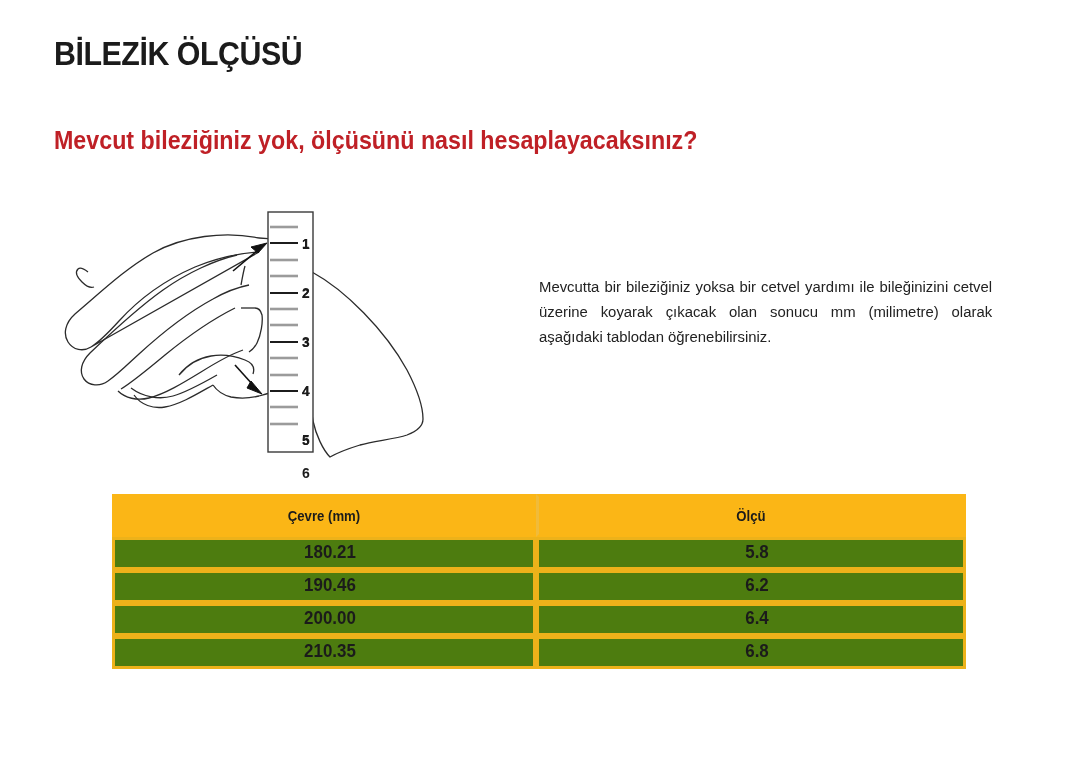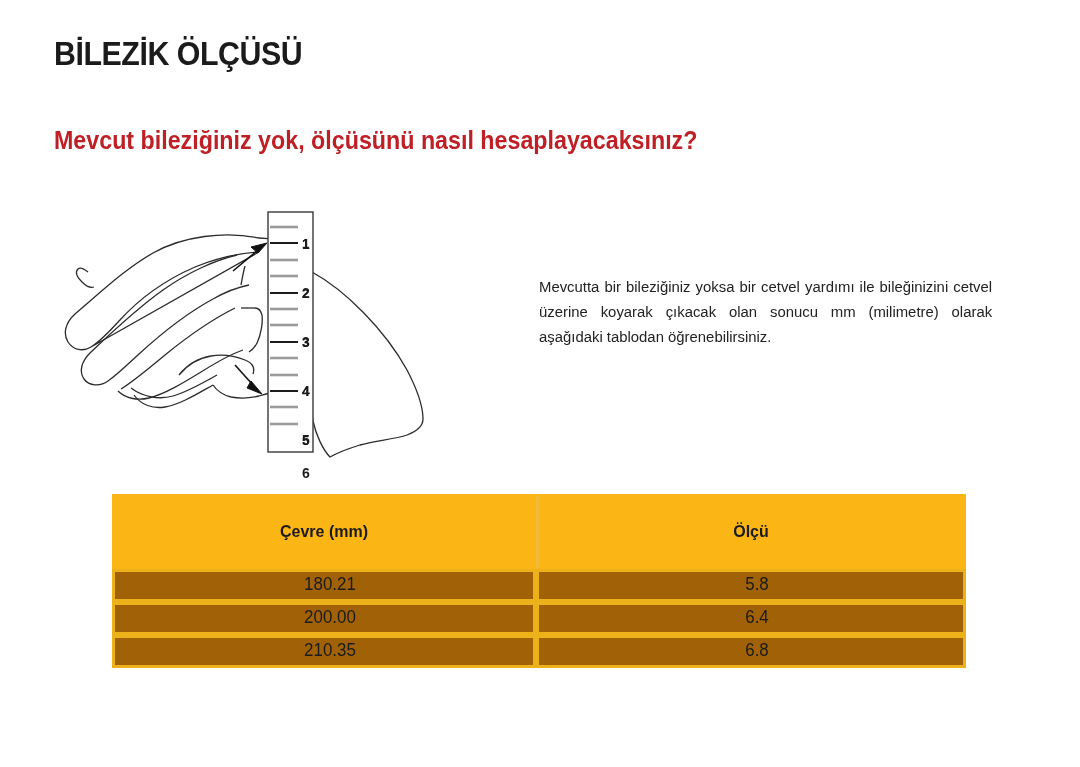--- a/index.html
+++ b/index.html
@@ -85,32 +85,32 @@
   #size-table td {
     border: 3px solid #edb21a;
     text-align: center;
     font-family: "Liberation Sans", sans-serif;
     color: #1b1b1b;
     transform: none;
   }
   #size-table th {
     background: #fbb616;
     font-weight: bold;
-    font-size: 17px;
+    font-size: 14px;
     height: 37px;
-    padding: 16px;
+    padding: 0;
     border-color: #fbb616;
   }
   #size-table th.hdr-right { border-left-color: #f0bb3a; text-align: center; }
   #size-table td {
-    background: #a16207;
+    background: #4d7c0f;
     font-size: 18px;
     height: 25px;
     padding: 0 0 2px 12px;
-    font-weight: normal;
+    font-weight: bold;
   }
 
   .cell-text { display: block; transform: scaleX(0.94); }
 
   
   .hand-stroke { fill: none; stroke: #2b2b2b; stroke-width: 1.3; }
   .ruler-body  { fill: #ffffff; stroke: #3a3a3a; stroke-width: 1.4; }
   .tick-minor  { stroke: #9b9b9b; stroke-width: 2.6; }
   .tick-dark   { stroke: #1c1c1c; stroke-width: 2.0; }
   .ruler-num   { font-family: "Liberation Sans", sans-serif; font-size: 13px;
@@ -238,20 +238,28 @@
     <tr>
       <td>
           <span class="cell-text">180.21</span>
         </td>
       <td>
           <span class="cell-text">5.8</span>
         </td>
     </tr>
     <tr>
       <td>
+          <span class="cell-text">190.46</span>
+        </td>
+      <td>
+          <span class="cell-text">6.2</span>
+        </td>
+    </tr>
+    <tr>
+      <td>
           <span class="cell-text">200.00</span>
         </td>
       <td>
           <span class="cell-text">6.4</span>
         </td>
     </tr>
     <tr>
       <td>
           <span class="cell-text">210.35</span>
         </td>

